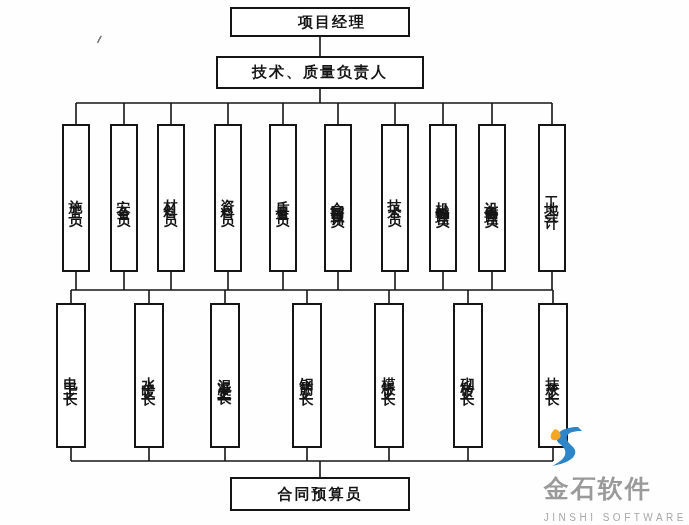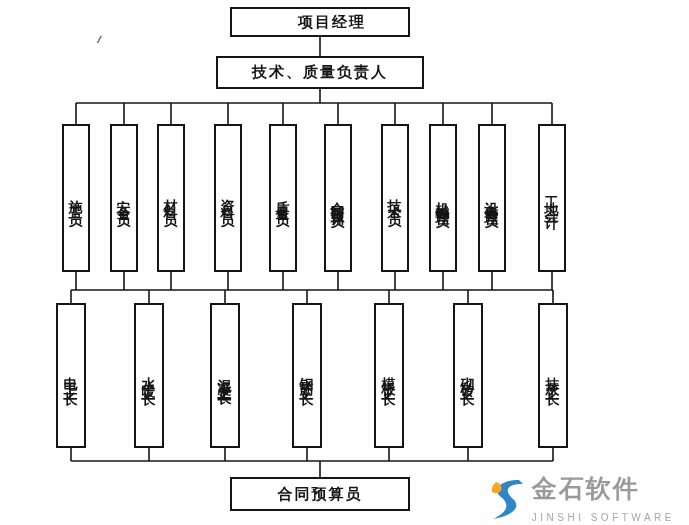--- a/index.html
+++ b/index.html
@@ -61,25 +61,26 @@
     left: 98px;
     top: 36px;
     width: 7px;
     height: 9px;
     border-left: 2px solid #777;
     transform: rotate(28deg);
     border-radius: 2px;
   }
   .logo {
     position: absolute;
-    right: 14px;
+    right: 2px;
     bottom: 2px;
     display: flex;
-    align-items: flex-end;
+    align-items: flex-start;
     gap: 5px;
+    flex-direction: column;
   }
   .logo-text { display: flex; flex-direction: column; align-items: flex-start; }
   .logo-brand {
     font-size: 25px;
     font-weight: 700;
     color: #9a9a9a;
     letter-spacing: 2px;
     line-height: 1.1;
   }
   .logo-sub {

